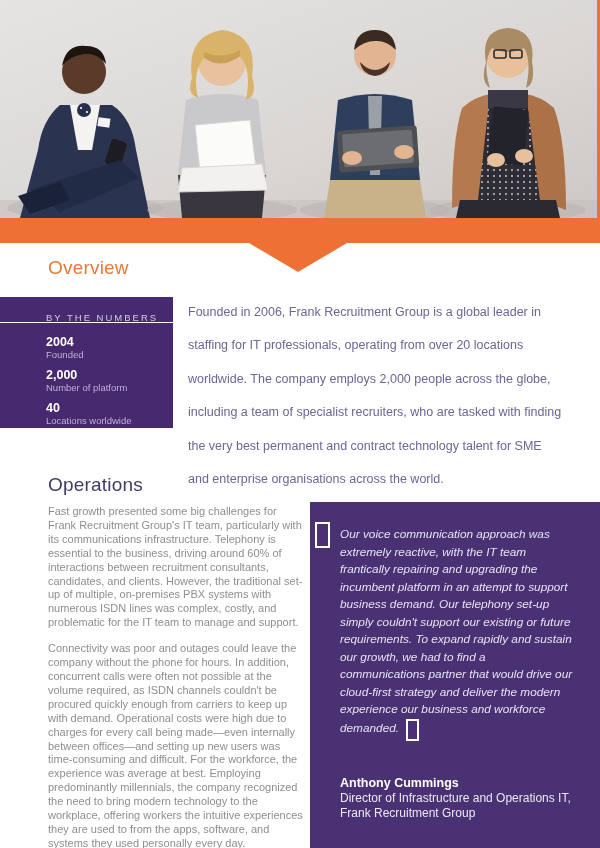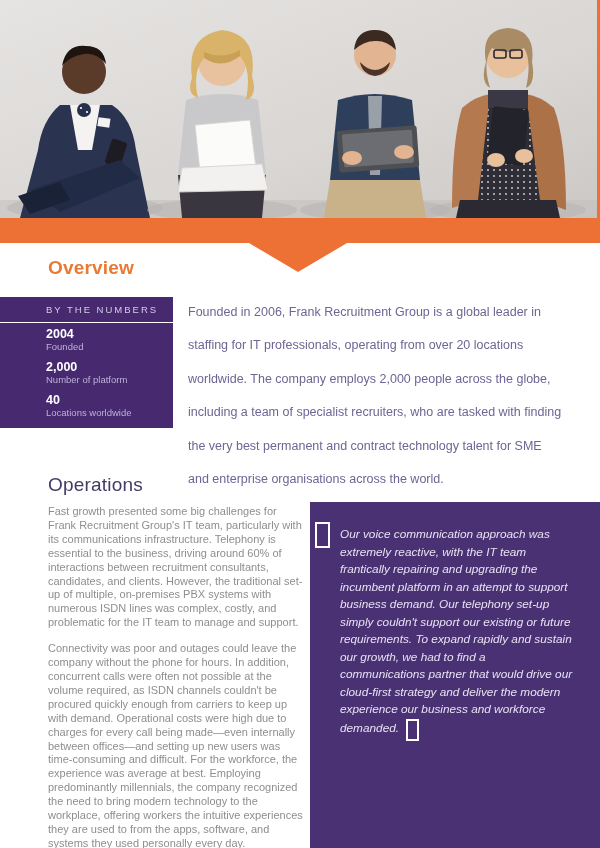--- a/index.html
+++ b/index.html
@@ -12,27 +12,27 @@
   .hero svg { display:block; }
   .hero-right-strip { position:absolute; top:0; right:0; width:3px; height:218px; background:#ED7134; }
 
   
   .band { position:absolute; top:218px; left:0; width:600px; height:25px; background:#ED7134; }
   .chevron { position:absolute; top:243px; left:249px; width:0; height:0;
              border-left:49px solid transparent; border-right:49px solid transparent;
              border-top:29px solid #ED7134; }
 
   
-  .h-overview { position:absolute; top:257px; left:48px; font-size:19px; font-weight:700; color:#E97A35; letter-spacing:.2px; }
+  .h-overview { position:absolute; top:257px; left:48px; font-size:19px; font-weight:400; color:#E97A35; letter-spacing:.2px; }
   .h-challenge { position:absolute; top:474px; left:48px; font-size:19px; font-weight:400; color:#443A66; letter-spacing:.2px; }
 
   
   .numbers-box { position:absolute; top:297px; left:0; width:173px; height:131px;
                  background:#46296E; color:#fff; padding:7px 10px 0 46px; }
-  .numbers-title { font-size:9.5px; letter-spacing:2px; color:#D6CCE6; padding-bottom:5px; }
+  .numbers-title { font-size:9.5px; letter-spacing:2px; color:#D6CCE6; padding-bottom:5px;margin-top:8px; }
   .numbers-rule { position:absolute; top:25px; left:0; width:173px; height:1px; background:#FFFFFF; }
   .stat { margin-top:8px; }
   .stat-value { font-size:12.5px; font-weight:700; color:#FFFFFF; line-height:13px; }
   .stat-label { font-size:9.5px; color:#BFB2D8; line-height:12px; }
 
   
   .overview-body { position:absolute; top:296px; left:188px; width:376px;
                    font-size:12.5px; line-height:33.4px; color:#6F6494; }
 
   
@@ -158,15 +158,20 @@
   <h1 class="h-challenge">Operations</h1>
 
   <div class="challenge-col">
     <p>Fast growth presented some big challenges for Frank Recruitment Group's IT team, particularly with its communications infrastructure. Telephony is essential to the business, driving around 60% of interactions between recruitment consultants, candidates, and clients. However, the traditional set-up of multiple, on-premises PBX systems with numerous ISDN lines was complex, costly, and problematic for the IT team to manage and support.</p>
     <p>Connectivity was poor and outages could leave the company without the phone for hours. In addition, concurrent calls were often not possible at the volume required, as ISDN channels couldn't be procured quickly enough from carriers to keep up with demand. Operational costs were high due to charges for every call being made—even internally between offices—and setting up new users was time-consuming and difficult. For the workforce, the experience was average at best. Employing predominantly millennials, the company recognized the need to bring modern technology to the workplace, offering workers the intuitive experiences they are used to from the apps, software, and systems they used personally every day.</p>
   </div>
 
   <div class="quote-box">
     <span class="tofu tofu-open"></span>
     <div class="quote-text"><span>Our voice communication approach was extremely reactive, with the IT team frantically repairing and upgrading the incumbent platform in an attempt to support business demand. Our telephony set-up simply couldn't support our existing or future requirements. To expand rapidly and sustain our growth, we had to find a communications partner that would drive our cloud-first strategy and deliver the modern experience our business and workforce demanded.</span><span class="tofu tofu-close"></span></div>
+    <div class="quote-attrib">
+      <div class="quote-author">Anthony Cummings</div>
+      <div class="quote-role">Director of Infrastructure and Operations IT,</div>
+      <div class="quote-company">Frank Recruitment Group</div>
+    </div>
   </div>
 
 </div>
 
 </body></html>

